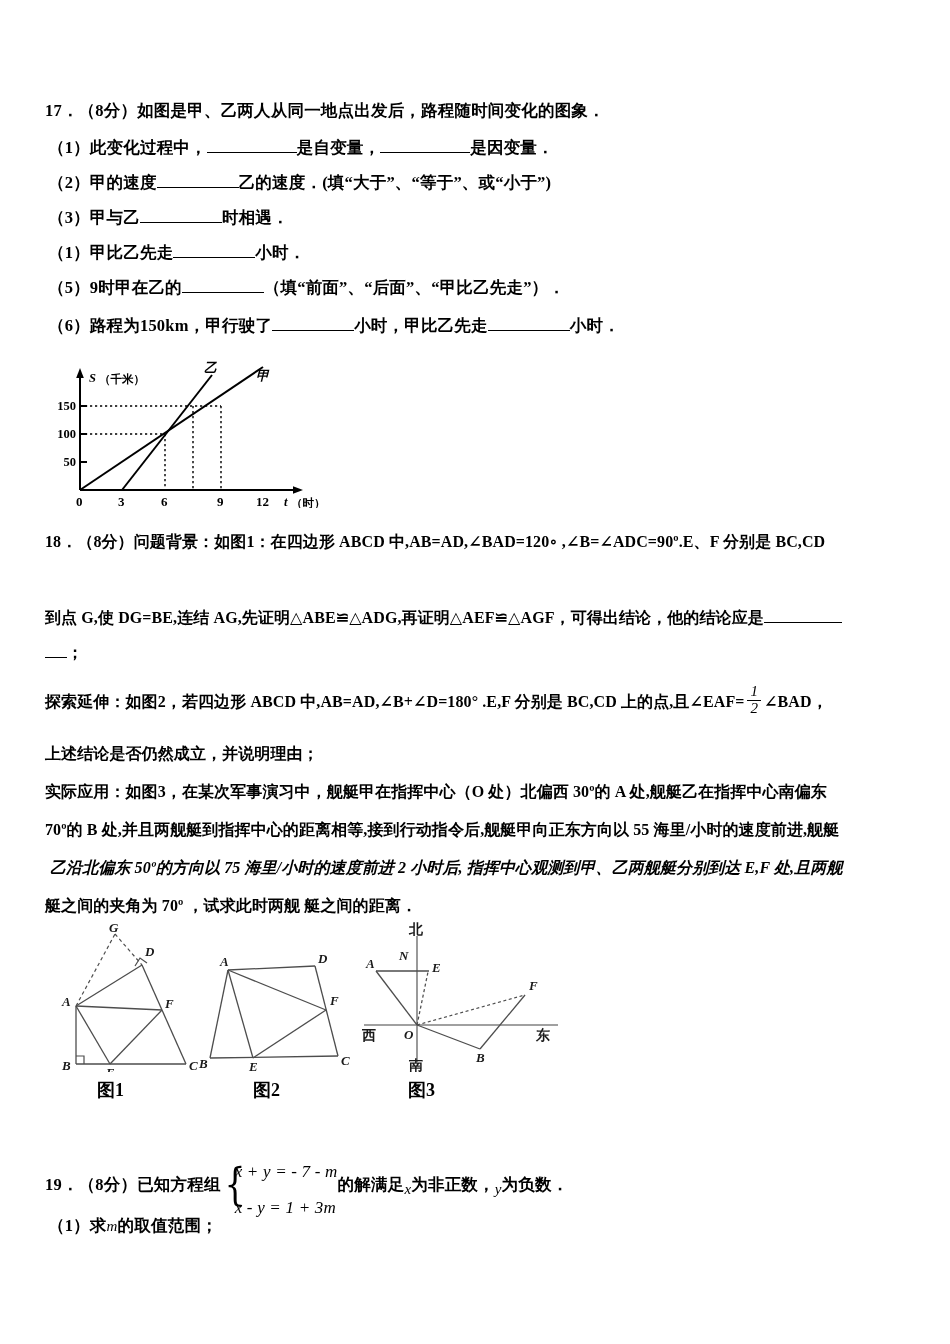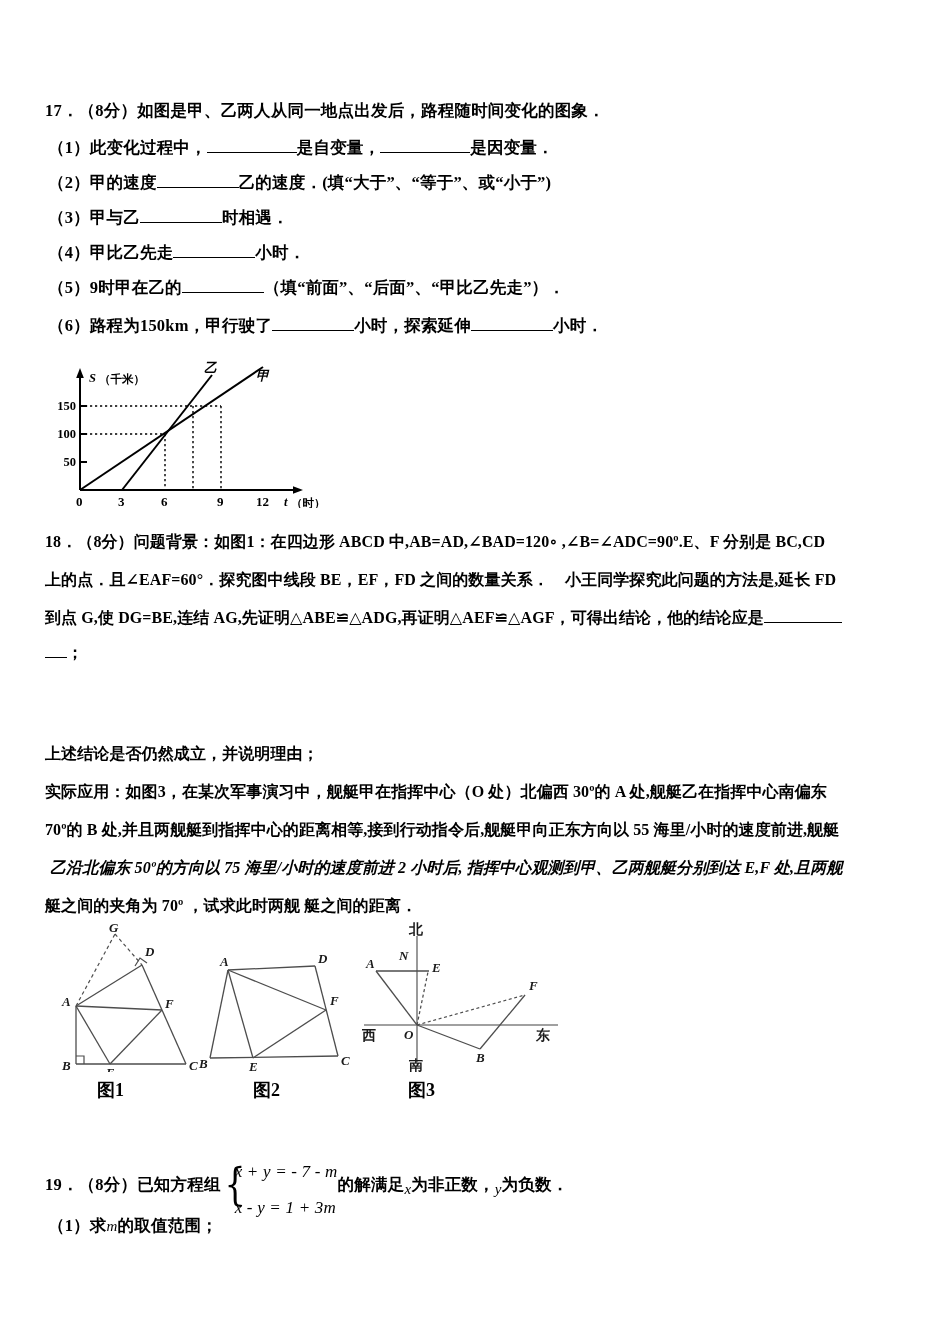--- a/index.html
+++ b/index.html
@@ -128,29 +128,29 @@
 
   <div class="q-line" style="left:48px; top:172px;">
     <span>（2）甲的速度</span><span class="blank w82"></span><span>乙的速度．(填“大于”、“等于”、或“小于”)</span>
   </div>
 
   <div class="q-line" style="left:48px; top:207px;">
     <span>（3）甲与乙</span><span class="blank w82"></span><span>时相遇．</span>
   </div>
 
   <div class="q-line" style="left:48px; top:242px;">
-    <span>（4）甲比乙先走</span><span class="blank w82"></span><span>小时．</span>
+    <span>（1）甲比乙先走</span><span class="blank w82"></span><span>小时．</span>
   </div>
 
   <div class="q-line" style="left:48px; top:277px;">
     <span>（5）9时甲在乙的</span><span class="blank w82"></span><span>（填“前面”、“后面”、“甲比乙先走”）．</span>
   </div>
 
   <div class="q-line" style="left:48px; top:315px;">
-    <span>（6）路程为150km，甲行驶了</span><span class="blank w82"></span><span>小时，探索延伸</span><span class="blank w82"></span><span>小时．</span>
+    <span>（6）路程为150km，甲行驶了</span><span class="blank w82"></span><span>小时，甲比乙先走</span><span class="blank w82"></span><span>小时．</span>
   </div>
 
   <div class="fig-graph">
     <svg width="270" height="150" viewBox="0 0 270 150" xmlns="http://www.w3.org/2000/svg">
 
       <line x1="22" y1="132" x2="22" y2="18" stroke="#000" stroke-width="2"></line>
       <polygon points="22,10 18.2,20 25.8,20" fill="#000"></polygon>
 
       <line x1="22" y1="132" x2="236" y2="132" stroke="#000" stroke-width="2"></line>
       <polygon points="245,132 235,128.2 235,135.8" fill="#000"></polygon>
@@ -187,32 +187,32 @@
 
       <text x="146" y="14" font-family="Liberation Sans, sans-serif" font-size="13" font-weight="bold" font-style="italic">乙</text>
       <text x="198" y="22" font-family="Liberation Sans, sans-serif" font-size="13" font-weight="bold" font-style="italic">甲</text>
     </svg>
   </div>
 
   <div class="para" style="left:45px; top:530px;">
     <span>18．</span><span>（8分）</span><span>问题背景：如图1：在四边形 ABCD 中,AB=AD,∠BAD=120∘ ,∠B=∠ADC=90º.E、F 分别是 BC,CD</span>
   </div>
 
-  <div class="para" style="left:45px; top:568px;">
-    <span>上的点．且∠EAF=60°．探究图中线段 BE，EF，FD 之间的数量关系．　小王同学探究此问题的方法是,延长 FD</span>
-  </div>
 
   <div class="para" style="left:45px; top:606px;">
     <span>到点 G,使 DG=BE,连结 AG,先证明△ABE≌△ADG,再证明△AEF≌△AGF，可得出结论，他的结论应是</span><span class="blank w78"></span>
   </div>
 
   <div class="para" style="left:45px; top:641px;">
     <span class="blank w22"></span><span>；</span>
   </div>
 
+  <div class="para" style="left:45px; top:686px;">
+    <span>探索延伸：如图2，若四边形 ABCD 中,AB=AD,∠B+∠D=180° .E,F 分别是 BC,CD 上的点,且∠EAF=</span><span class="frac"><span class="num">1</span><span class="den">2</span></span><span>∠BAD，</span>
+  </div>
 
   <div class="para" style="left:45px; top:742px;">
     <span>上述结论是否仍然成立，并说明理由；</span>
   </div>
 
   <div class="para" style="left:45px; top:780px;">
     <span>实际应用：如图3，在某次军事演习中，舰艇甲在指挥中心（O 处）北偏西 30º的 A 处,舰艇乙在指挥中心南偏东</span>
   </div>
 
   <div class="para" style="left:45px; top:818px;">

